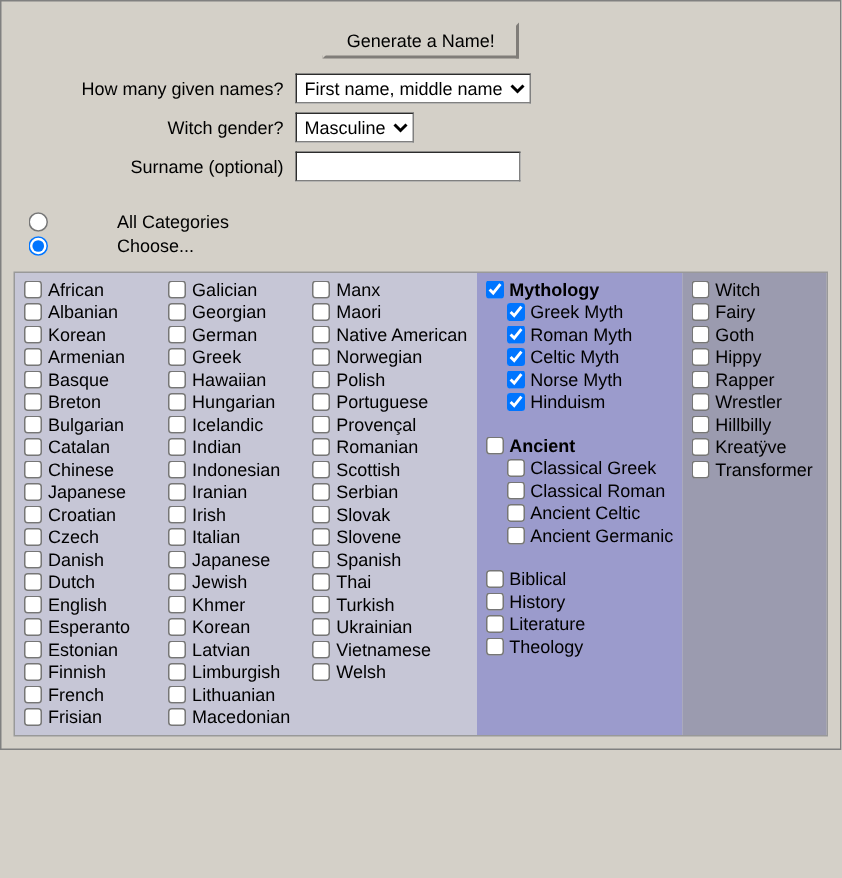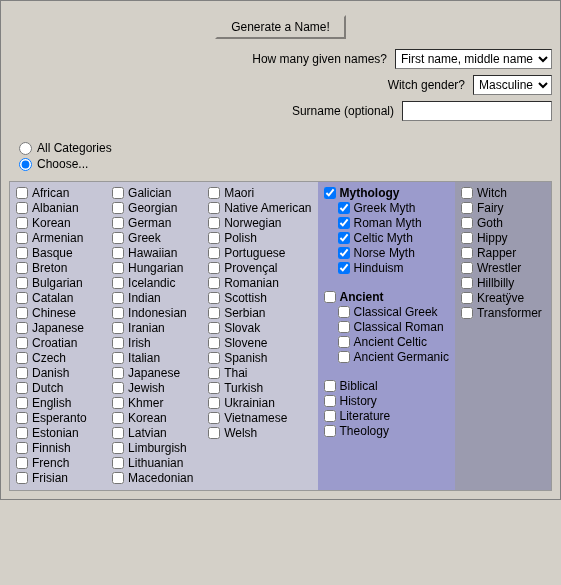--- a/index.html
+++ b/index.html
@@ -27,21 +27,21 @@
       padding: 3px 14px;
       font-size: 12px;
       border: 2px outset #d4d0c8;
       background: #d4d0c8;
       cursor: pointer;
     }
     .form-row {
       display: flex;
       align-items: center;
       margin-bottom: 6px;
-      justify-content: flex-end;
+      justify-content: flex-start;
     }
     .form-label {
       text-align: right;
       width: 180px;
       margin-right: 8px;
       font-size: 12px;
     }
     .form-select {
       font-size: 12px;
       border: 1px inset #808080;
@@ -53,22 +53,22 @@
       height: 20px;
       border: 1px inset #808080;
       background: white;
       font-size: 12px;
     }
     .radio-section {
       padding: 4px 10px 4px 10px;
     }
     .radio-row {
       display: flex;
-      align-items: center;
       margin-bottom: 2px;
+      gap: 41px;
     }
     .radio-row input { margin-right: 5px; }
     .categories-container {
       display: flex;
       flex-direction: row;
       border: 1px solid #999;
       margin-top: 4px;
     }
     .col {
       display: flex;
@@ -302,20 +302,24 @@
           <label for="col2_18">Lithuanian</label>
         </div>
         <div class="cat-item">
           <input type="checkbox" id="col2_19" style="">
           <label for="col2_19">Macedonian</label>
         </div>
       </div>
 
     <div class="col col-3" id="col3">
         <div class="cat-item">
+          <input type="checkbox" id="col3_0" style="">
+          <label for="col3_0">Manx</label>
+        </div>
+        <div class="cat-item">
           <input type="checkbox" id="col3_1" style="">
           <label for="col3_1">Maori</label>
         </div>
         <div class="cat-item">
           <input type="checkbox" id="col3_2" style="">
           <label for="col3_2">Native American</label>
         </div>
         <div class="cat-item">
           <input type="checkbox" id="col3_3" style="">
           <label for="col3_3">Norwegian</label>

